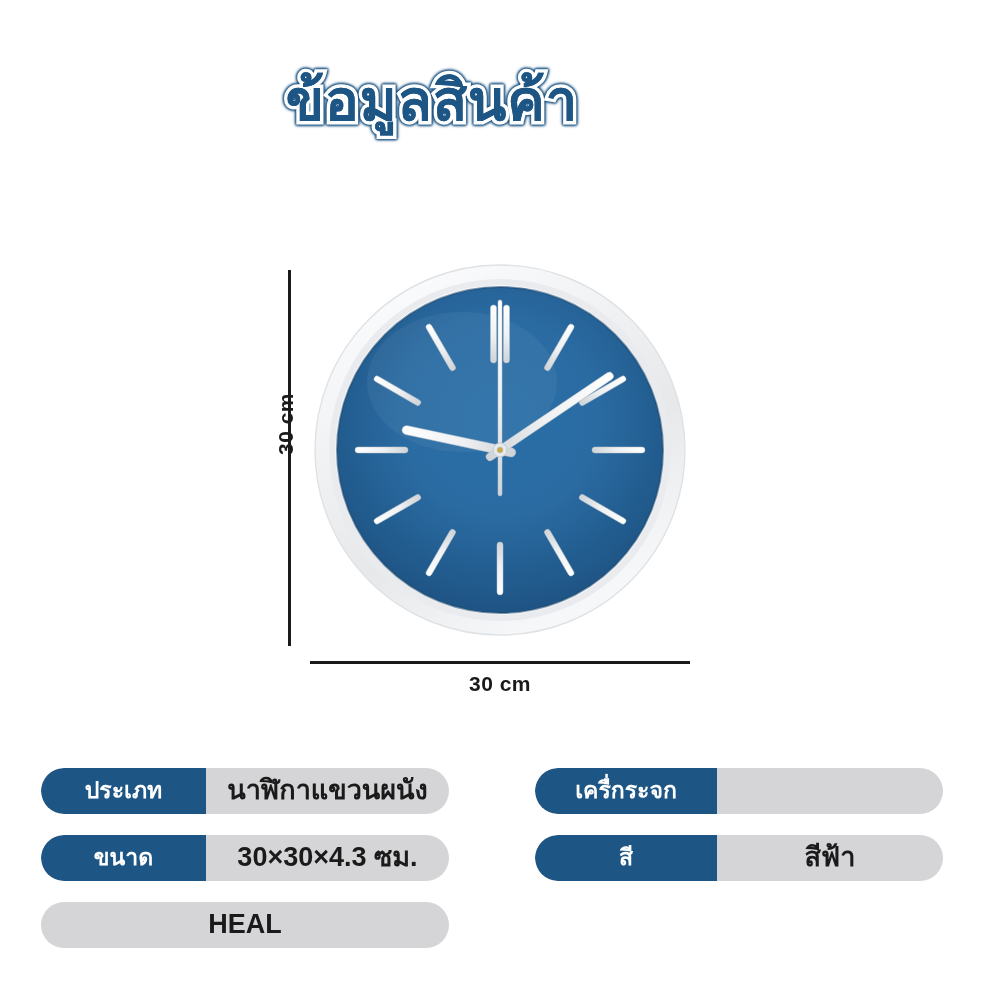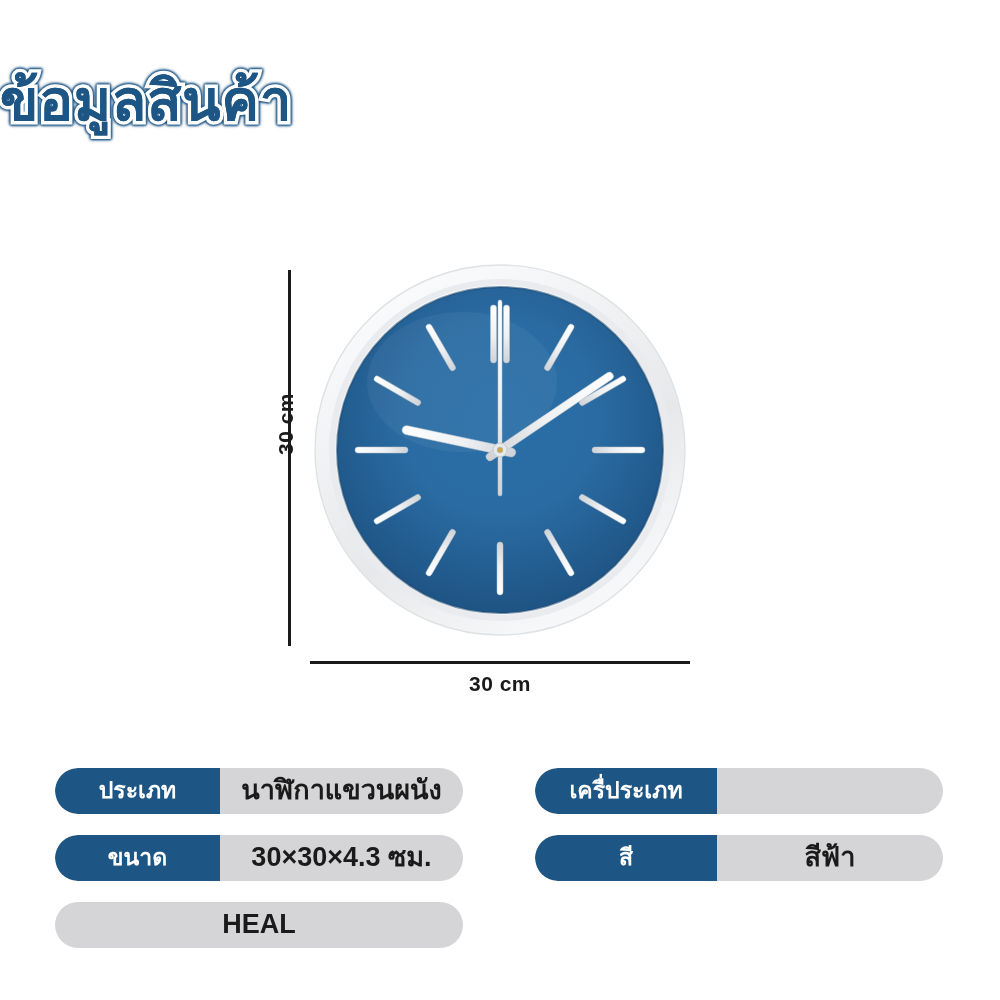--- a/index.html
+++ b/index.html
@@ -14,21 +14,21 @@
     overflow: hidden;
     position: relative;
   }
 
   
   #title-block {
     position: absolute;
     left: 0;
     top: 72px;
     width: 864px;
-    text-align: left;
+    text-align: center;
   }
   #page-title {
     display: inline-block;
     font-size: 56px;
     font-weight: bold;
     color: #1d5584;
     letter-spacing: 1px;
     line-height: 1.05;
     -webkit-text-stroke: 7px #ffffff;
     paint-order: stroke fill;
@@ -102,21 +102,21 @@
   #spec-table {
     position: absolute;
     left: 0;
     top: 768px;
     width: 1000px;
   }
   .spec-column {
     position: absolute;
     top: 0;
   }
-  #spec-column-left  { left: 55px;  width: 408px; }
+  #spec-column-left  { left: 41px;  width: 408px; }
   #spec-column-right { left: 535px; width: 408px; }
 
   .spec-row {
     position: relative;
     height: 46px;
     margin-bottom: 21px;
     border-radius: 23px;
     background: #d5d5d7;
     overflow: hidden;
     display: flex;
@@ -280,21 +280,21 @@
     </div>
 
     <div class="spec-row">
       <div class="spec-value">HEAL</div>
     </div>
   </div>
 
   <div id="spec-column-right" class="spec-column">
 
     <div class="spec-row">
-      <div class="spec-label">เครื่ประเภท</div>
+      <div class="spec-label">เครื่กระจก</div>
     </div>
 
     <div class="spec-row">
       <div class="spec-label">สี</div>
       <div class="spec-value">สีฟ้า</div>
     </div>
 
   </div>
 </div>
 

